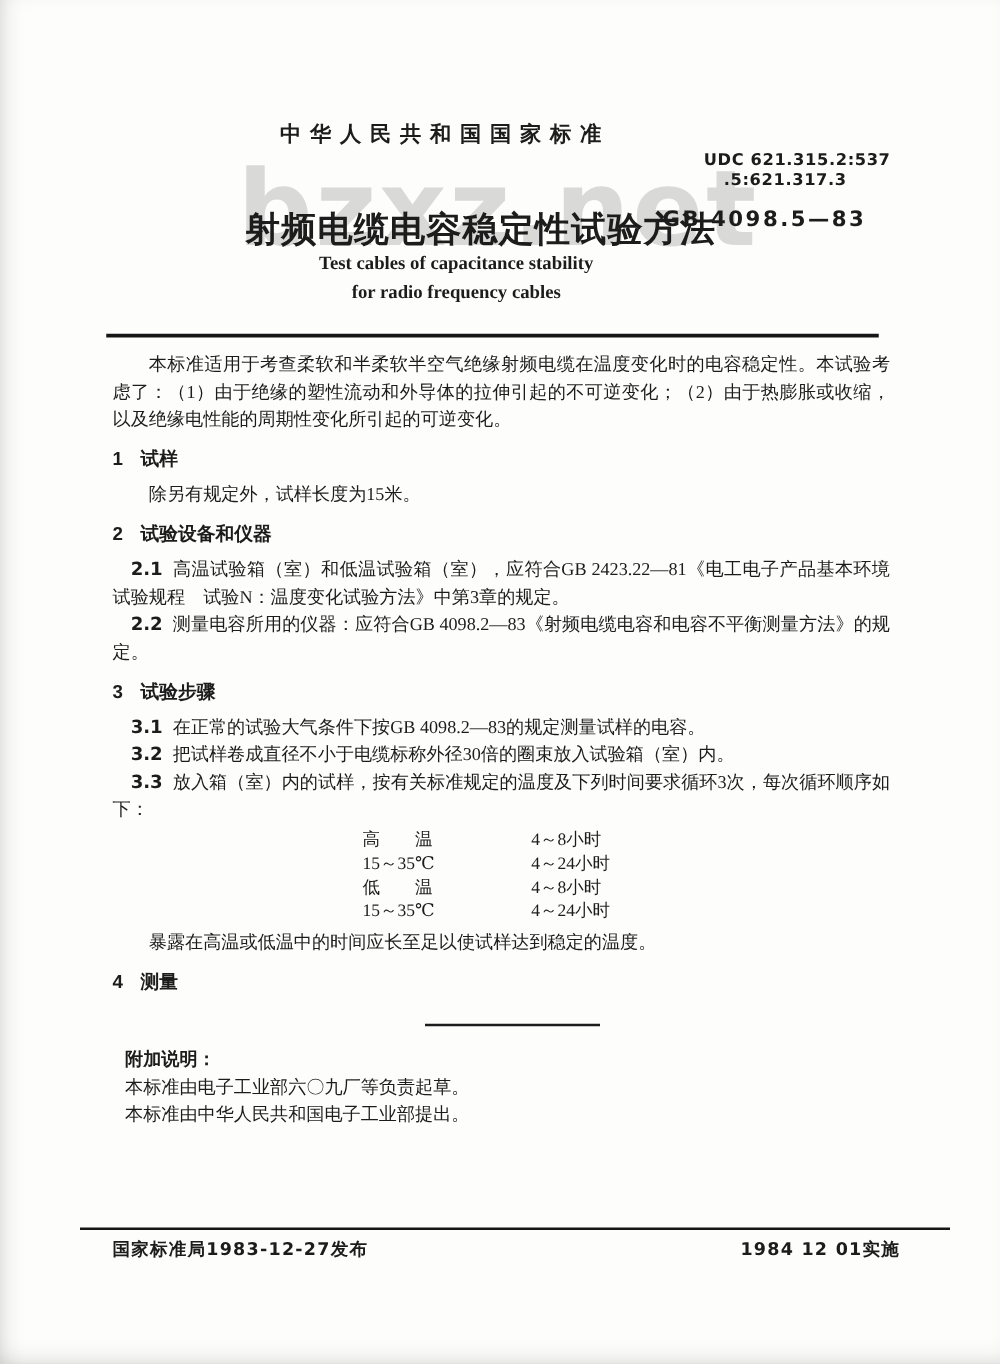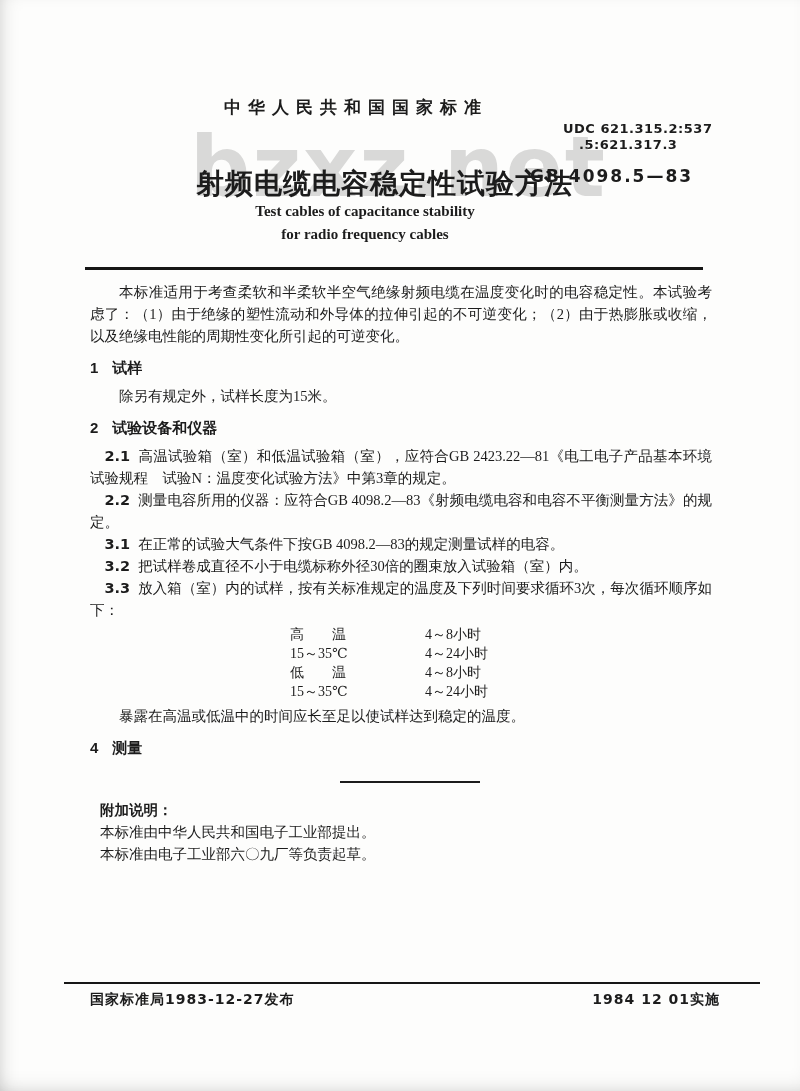--- a/index.html
+++ b/index.html
@@ -124,42 +124,45 @@
       <span class="sec-n">1</span><span>试样</span>
     </div>
     <p class="indent">除另有规定外，试样长度为15米。</p>
 
     <div class="sec-h">
       <span class="sec-n">2</span><span>试验设备和仪器</span>
     </div>
     <p class="clause"><span class="cnum">2.1</span><span>高温试验箱（室）和低温试验箱（室），应符合GB 2423.22—81《电工电子产品基本环境试验规程　试验N：温度变化试验方法》中第3章的规定。</span></p>
     <p class="clause"><span class="cnum">2.2</span><span>测量电容所用的仪器：应符合GB 4098.2—83《射频电缆电容和电容不平衡测量方法》的规定。</span></p>
 
+    <div class="sec-h">
+      <span class="sec-n">3</span><span>试验步骤</span>
+    </div>
     <p class="clause"><span class="cnum">3.1</span><span>在正常的试验大气条件下按GB 4098.2—83的规定测量试样的电容。</span></p>
     <p class="clause"><span class="cnum">3.2</span><span>把试样卷成直径不小于电缆标称外径30倍的圈束放入试验箱（室）内。</span></p>
     <p class="clause"><span class="cnum">3.3</span><span>放入箱（室）内的试样，按有关标准规定的温度及下列时间要求循环3次，每次循环顺序如下：</span></p>
 
     <div class="cycle">
       <div class="cycle-row"><span class="cond">高　　温</span><span class="dur">4～8小时</span></div>
       <div class="cycle-row"><span class="cond">15～35℃</span><span class="dur">4～24小时</span></div>
       <div class="cycle-row"><span class="cond">低　　温</span><span class="dur">4～8小时</span></div>
       <div class="cycle-row"><span class="cond">15～35℃</span><span class="dur">4～24小时</span></div>
     </div>
     <p class="indent">暴露在高温或低温中的时间应长至足以使试样达到稳定的温度。</p>
 
     <div class="sec-h">
       <span class="sec-n">4</span><span>测量</span>
     </div>
 
     <div class="rule-short"></div>
 
     <div class="appendix">
       <div class="app-title">附加说明：</div>
+      <p>本标准由电子工业部六〇九厂等负责起草。</p>
       <p>本标准由中华人民共和国电子工业部提出。</p>
-      <p>本标准由电子工业部六〇九厂等负责起草。</p>
     </div>
 
   </main>
 
   <div class="rule-footer"></div>
   <div class="foot-left">国家标准局1983-12-27发布</div>
   <div class="foot-right">1984 12 01实施</div>
 
 </div>
 

